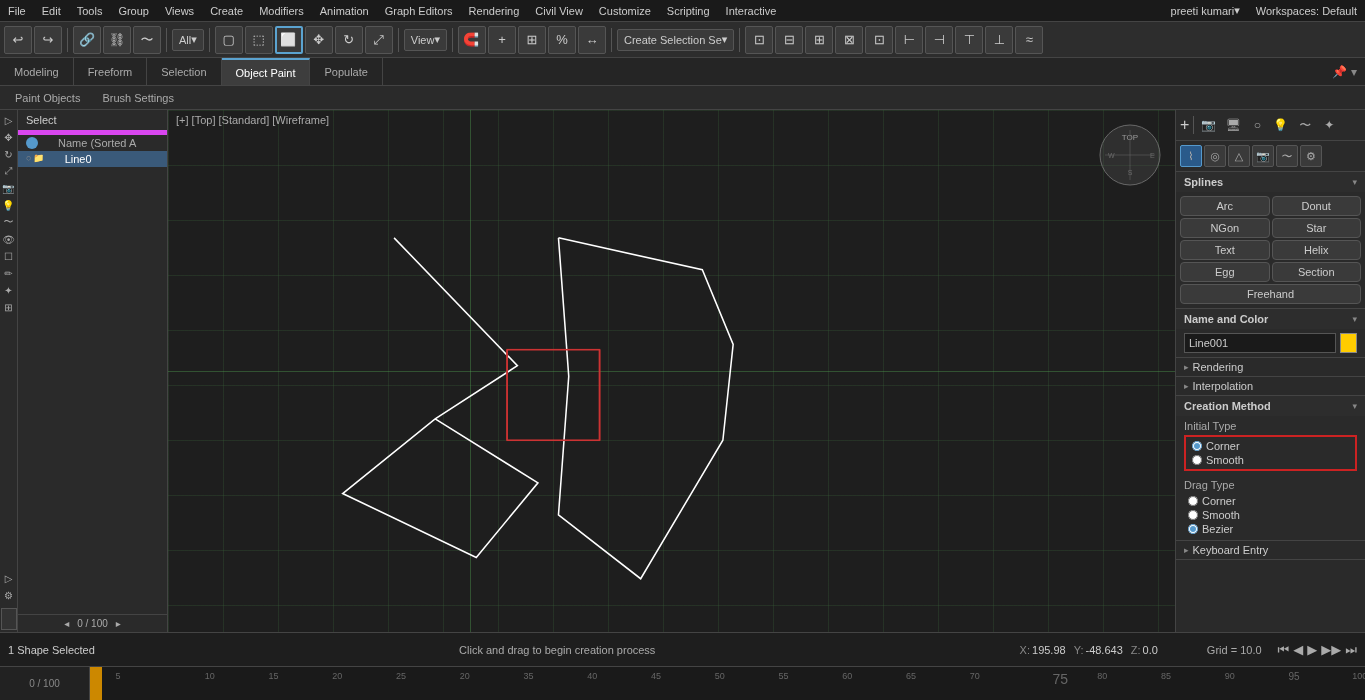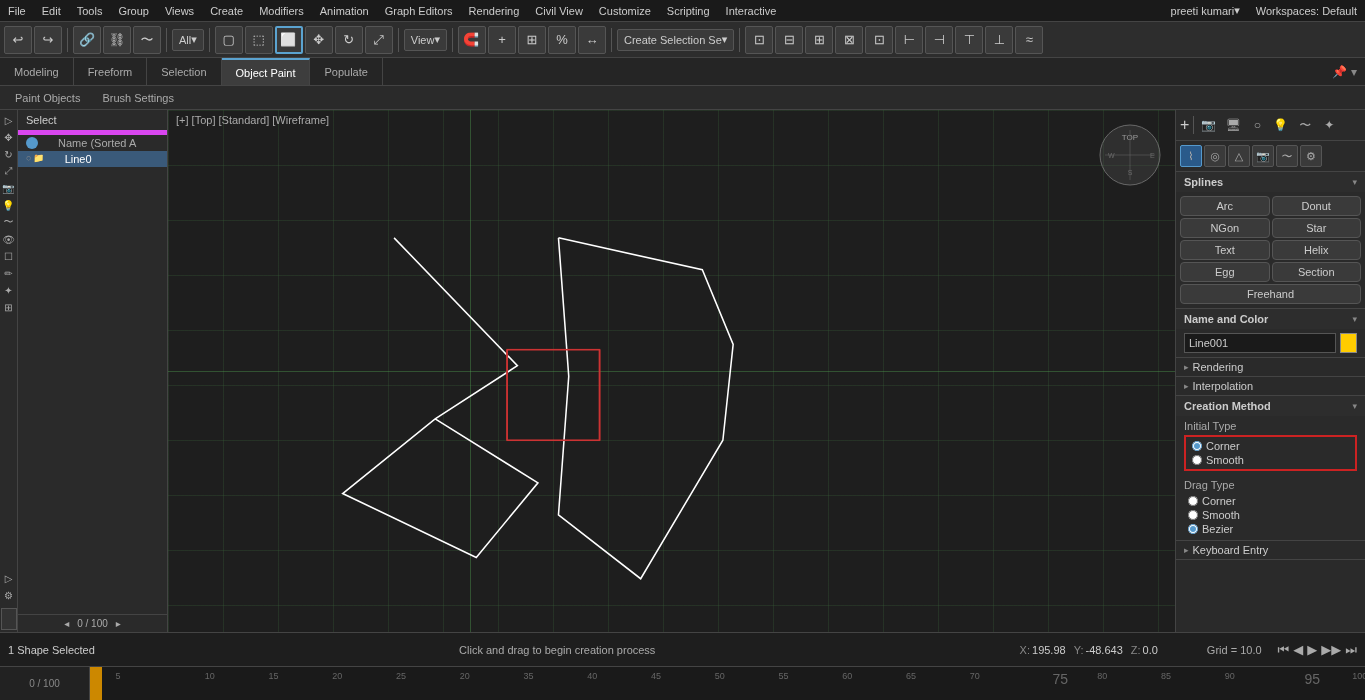--- a/index.html
+++ b/index.html
@@ -463,20 +463,20 @@
         <span style="position:absolute; left:44%; font-size:9px; color:#666; top:2px;">45</span>
         <span style="position:absolute; left:49%; font-size:9px; color:#666; top:2px;">50</span>
         <span style="position:absolute; left:54%; font-size:9px; color:#666; top:2px;">55</span>
         <span style="position:absolute; left:59%; font-size:9px; color:#666; top:2px;">60</span>
         <span style="position:absolute; left:64%; font-size:9px; color:#666; top:2px;">65</span>
         <span style="position:absolute; left:69%; font-size:9px; color:#666; top:2px;">70</span>
         <span style="position:absolute; left:74%; font-size:14px; color:#666; top:2px;margin-left:19px;">75</span>
         <span style="position:absolute; left:79%; font-size:9px; color:#666; top:2px;">80</span>
         <span style="position:absolute; left:84%; font-size:9px; color:#666; top:2px;">85</span>
         <span style="position:absolute; left:89%; font-size:9px; color:#666; top:2px;">90</span>
-        <span style="position:absolute; left:94%; font-size:14px; color:#666; top:2px;margin-left:16px;">95</span>
+        <span style="position:absolute; left:94%; font-size:10px; color:#666; top:2px;">95</span>
         <span style="position:absolute; left:99%; font-size:9px; color:#666; top:2px;">100</span>
       </div>
     </div>
 
     <div style="position:absolute; left:0; top:0; width:3px; height:100%; background:#cc8800;"></div>
   </div>
 </div>
 
 </body></html>

